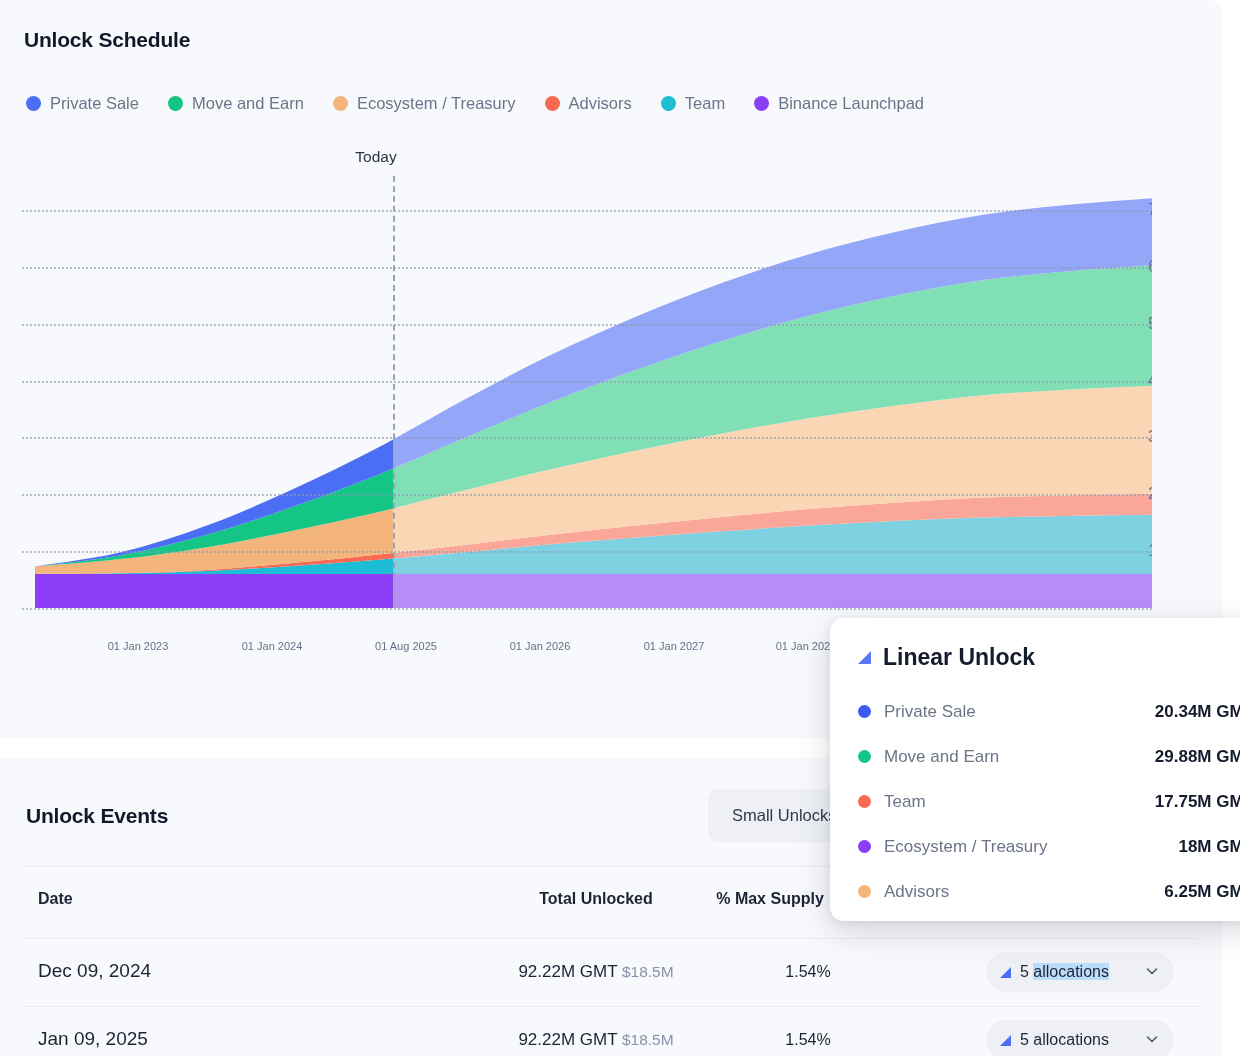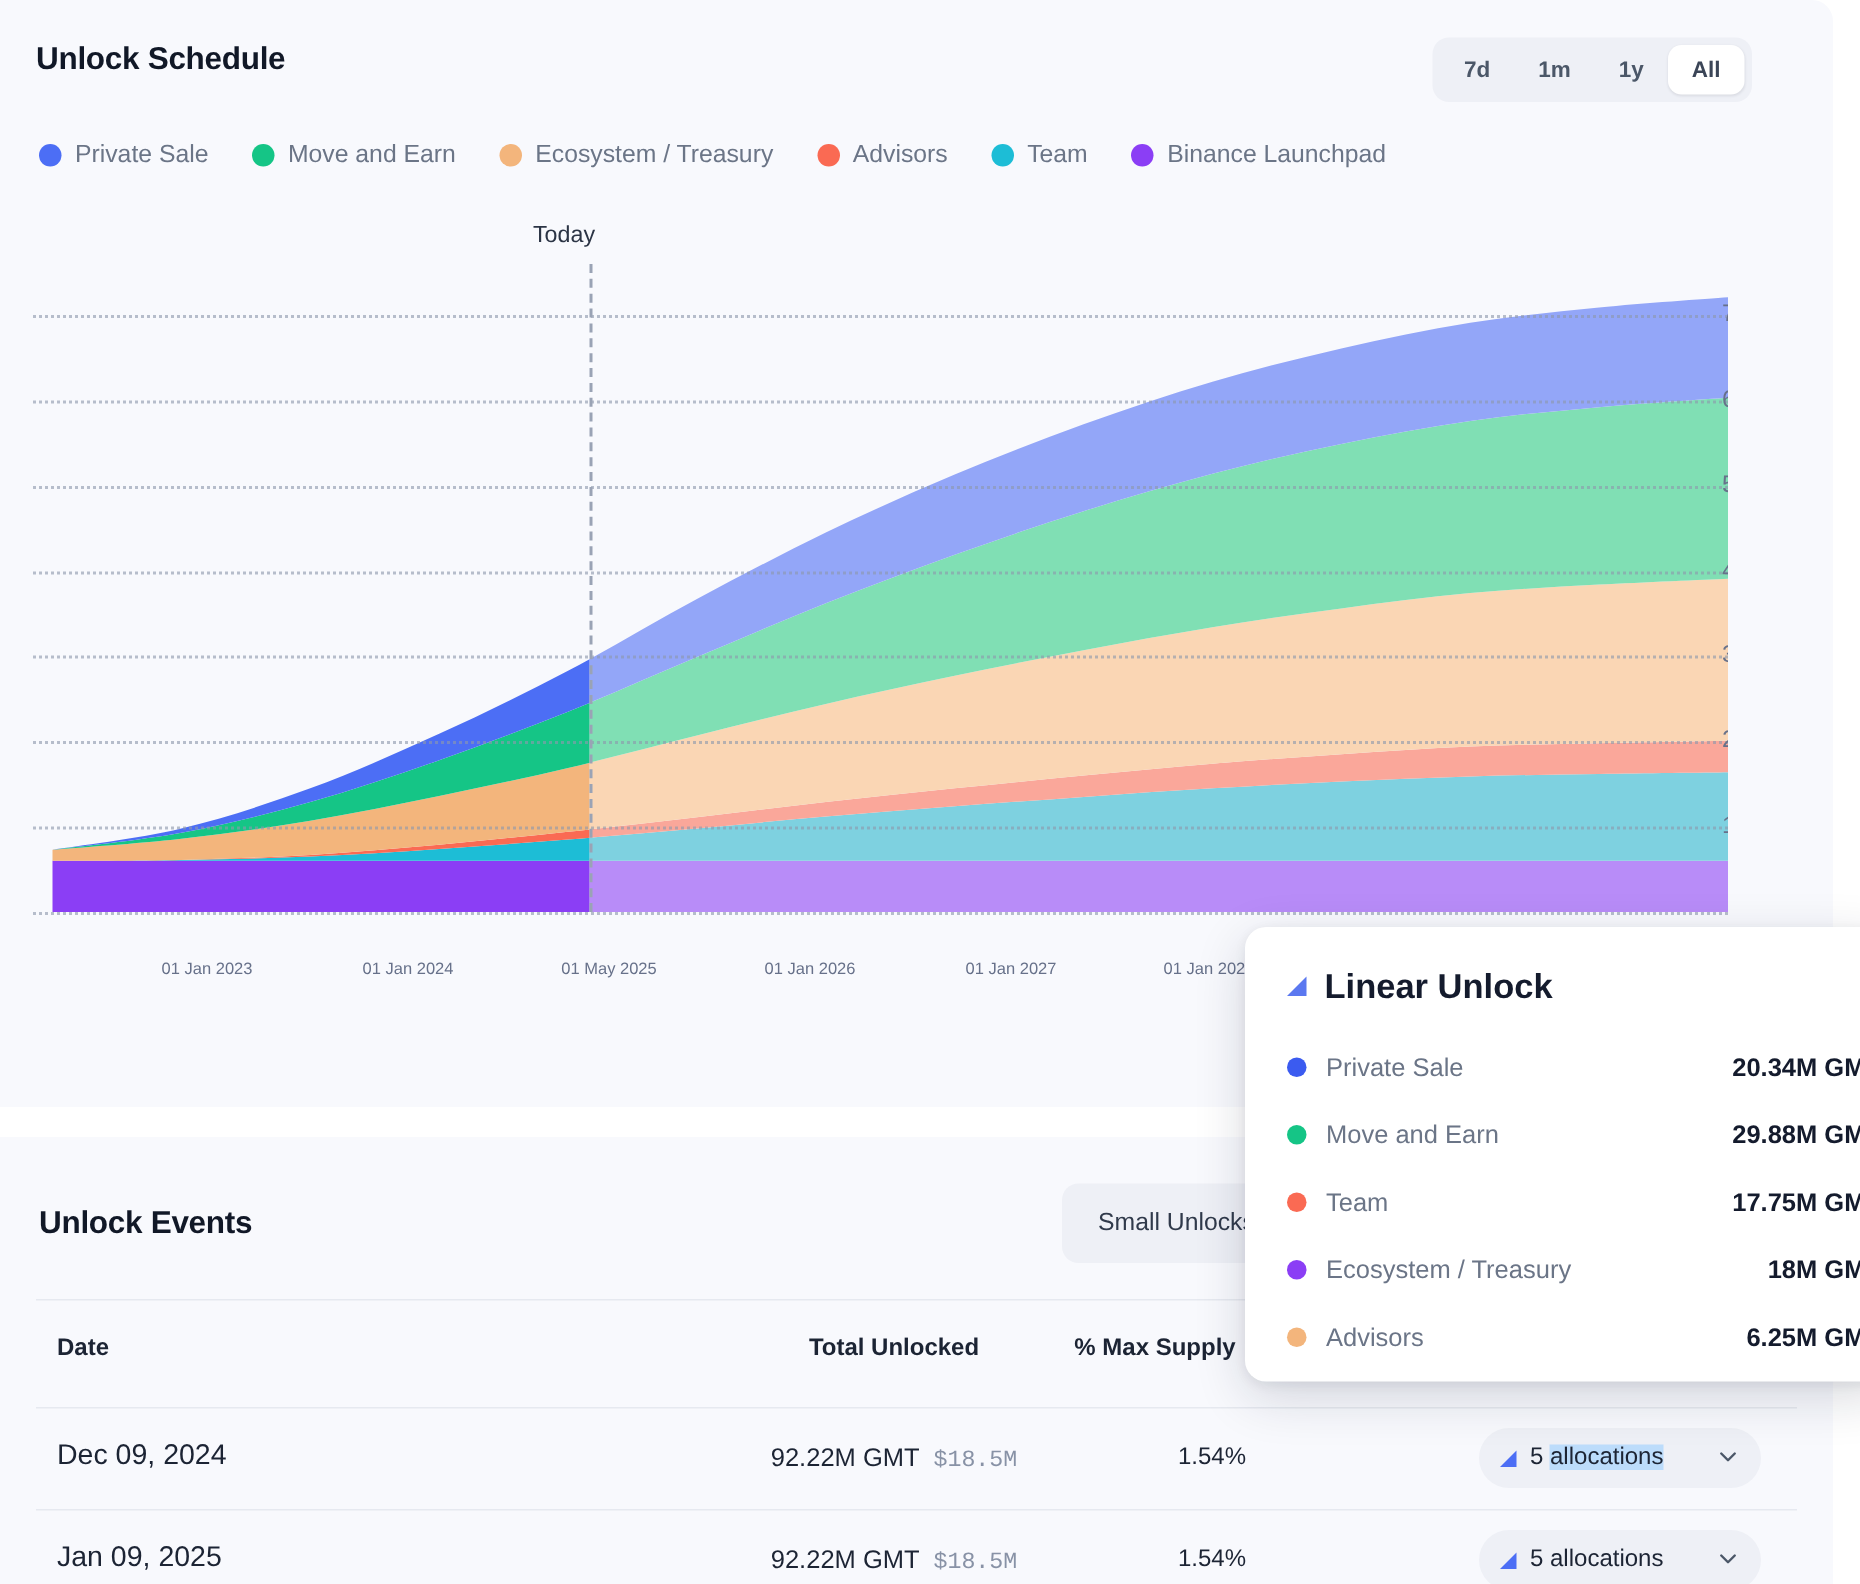--- a/index.html
+++ b/index.html
@@ -92,21 +92,21 @@
   .tbl-head { position:absolute; left:0; right:0; top:108px; height:72px;text-align:center; }
   .th { position:absolute; font-size:16px; font-weight:700; color:#1c2434; top:24px; }
   .th-date { left:38px; }
   .th-total { left:596px; transform: translateX(-50%); }
   .th-pct   { left:770px; transform: translateX(-50%); }
 
   .row { position:absolute; left:0; right:0; height:68px; }
   .row-sep { position:absolute; left:24px; right:24px; top:0; height:1px; background:#e6e9f0; }
   .cell-date { position:absolute; left:38px; top:22px; font-size:19px; color:#1c2434; }
   .cell-total { position:absolute; left:596px; top:24px; transform:translateX(-50%); font-size:17px; color:#1c2434; white-space:nowrap; }
-  .cell-total .usd { color:#8892a6; font-size:15.5px;font-family:Liberation Mono, monospace; }
+  .cell-total .usd { color:#8892a6; font-size:15.5px; }
   .cell-pct { position:absolute; left:808px; top:25px; transform:translateX(-50%); font-size:16px; color:#1c2434; }
   .alloc-btn {
     position:absolute; left:986px; top:14px; width:188px; height:40px;
     background:#eef0f6; border-radius:20px; display:flex; align-items:center;
     gap:9px; padding: 0 14px; cursor:pointer;
   }
   .alloc-tri { width:0;height:0; border-left: 11px solid transparent; border-bottom: 11px solid #4c6ef5; }
   .alloc-txt { font-size:16px; color:#1c2434; white-space:nowrap; }
   .alloc-txt .sel { background:#bcdcfb; }
   .chev { margin-left:auto; color:#4b5768; font-size:15px; line-height:1; }
@@ -128,26 +128,20 @@
 </style>
 </head>
 <body>
 
 <div class="page">
 
   <div class="card-schedule">
 
     <div class="sched-head">
       <div class="sched-title">Unlock Schedule</div>
-      <div class="range-group" id="range-group">
-          <button class="range-btn">7d</button>
-          <button class="range-btn">1m</button>
-          <button class="range-btn">1y</button>
-          <button class="range-btn active">All</button>
-        </div>
     </div>
 
     <div class="legend" id="legend">
         <div class="legend-item">
           <span class="legend-dot" style="background: rgb(76, 110, 245);"></span>
           <span class="legend-label">Private Sale</span>
         </div>
         <div class="legend-item">
           <span class="legend-dot" style="background: rgb(21, 197, 134);"></span>
           <span class="legend-label">Move and Earn</span>
@@ -210,21 +204,21 @@
           <div class="y-label" style="top: 346.316px;">2B</div>
           <div class="y-label" style="top: 289.474px;">3B</div>
           <div class="y-label" style="top: 232.632px;">4B</div>
           <div class="y-label" style="top: 175.789px;">5B</div>
           <div class="y-label" style="top: 118.947px;">6B</div>
           <div class="y-label" style="top: 62.1053px;">7B</div>
         </div>
       <div id="xlabels">
           <div class="x-label" style="left: 138px;">01 Jan 2023</div>
           <div class="x-label" style="left: 272px;">01 Jan 2024</div>
-          <div class="x-label" style="left: 406px;">01 May 2025</div>
+          <div class="x-label" style="left: 406px;">01 Aug 2025</div>
           <div class="x-label" style="left: 540px;">01 Jan 2026</div>
           <div class="x-label" style="left: 674px;">01 Jan 2027</div>
           <div class="x-label" style="left: 806px;">01 Jan 2028</div>
         </div>
       <div class="axis-gutter"></div>
       <div class="today-line" id="today-line" style="left: 393px;"></div>
       <div class="today-text" id="today-text" style="left: 376px;">Today</div>
     </div>
   </div>
 

